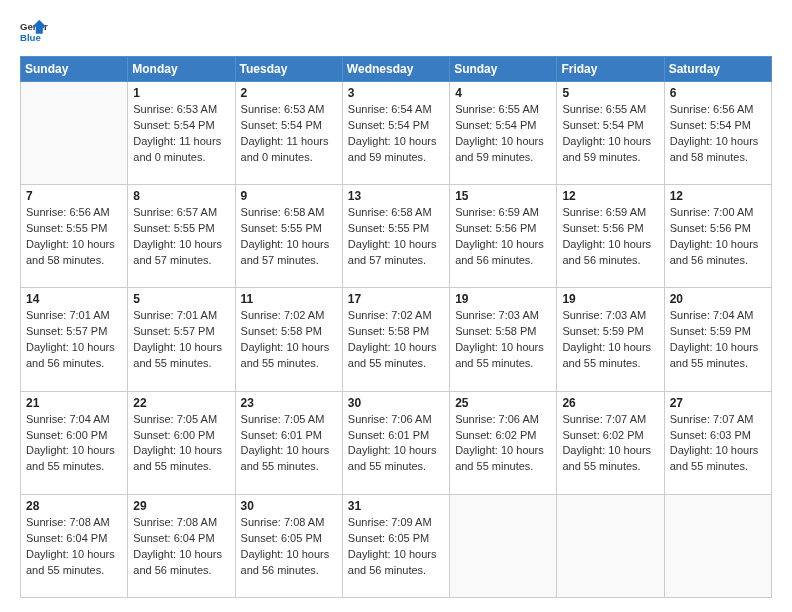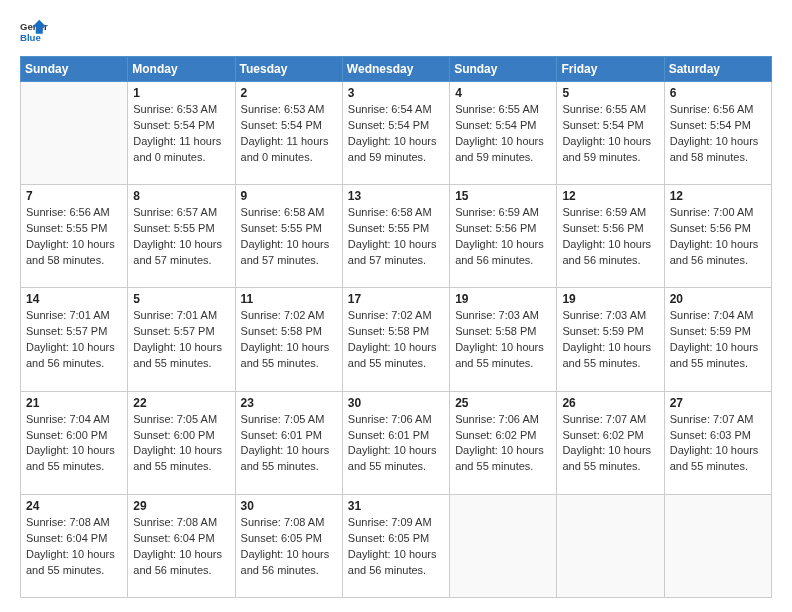--- a/index.html
+++ b/index.html
@@ -230,21 +230,21 @@
             <span class="day-num">26</span>
             <div class="day-info">Sunrise: 7:07 AM<br>Sunset: 6:02 PM<br>Daylight: 10 hours<br>and 55 minutes.</div>
           </td>
           <td>
             <span class="day-num">27</span>
             <div class="day-info">Sunrise: 7:07 AM<br>Sunset: 6:03 PM<br>Daylight: 10 hours<br>and 55 minutes.</div>
           </td>
         </tr>
         <tr>
           <td>
-            <span class="day-num">24</span>
+            <span class="day-num">28</span>
             <div class="day-info">Sunrise: 7:08 AM<br>Sunset: 6:04 PM<br>Daylight: 10 hours<br>and 55 minutes.</div>
           </td>
           <td>
             <span class="day-num">29</span>
             <div class="day-info">Sunrise: 7:08 AM<br>Sunset: 6:04 PM<br>Daylight: 10 hours<br>and 56 minutes.</div>
           </td>
           <td>
             <span class="day-num">30</span>
             <div class="day-info">Sunrise: 7:08 AM<br>Sunset: 6:05 PM<br>Daylight: 10 hours<br>and 56 minutes.</div>
           </td>

